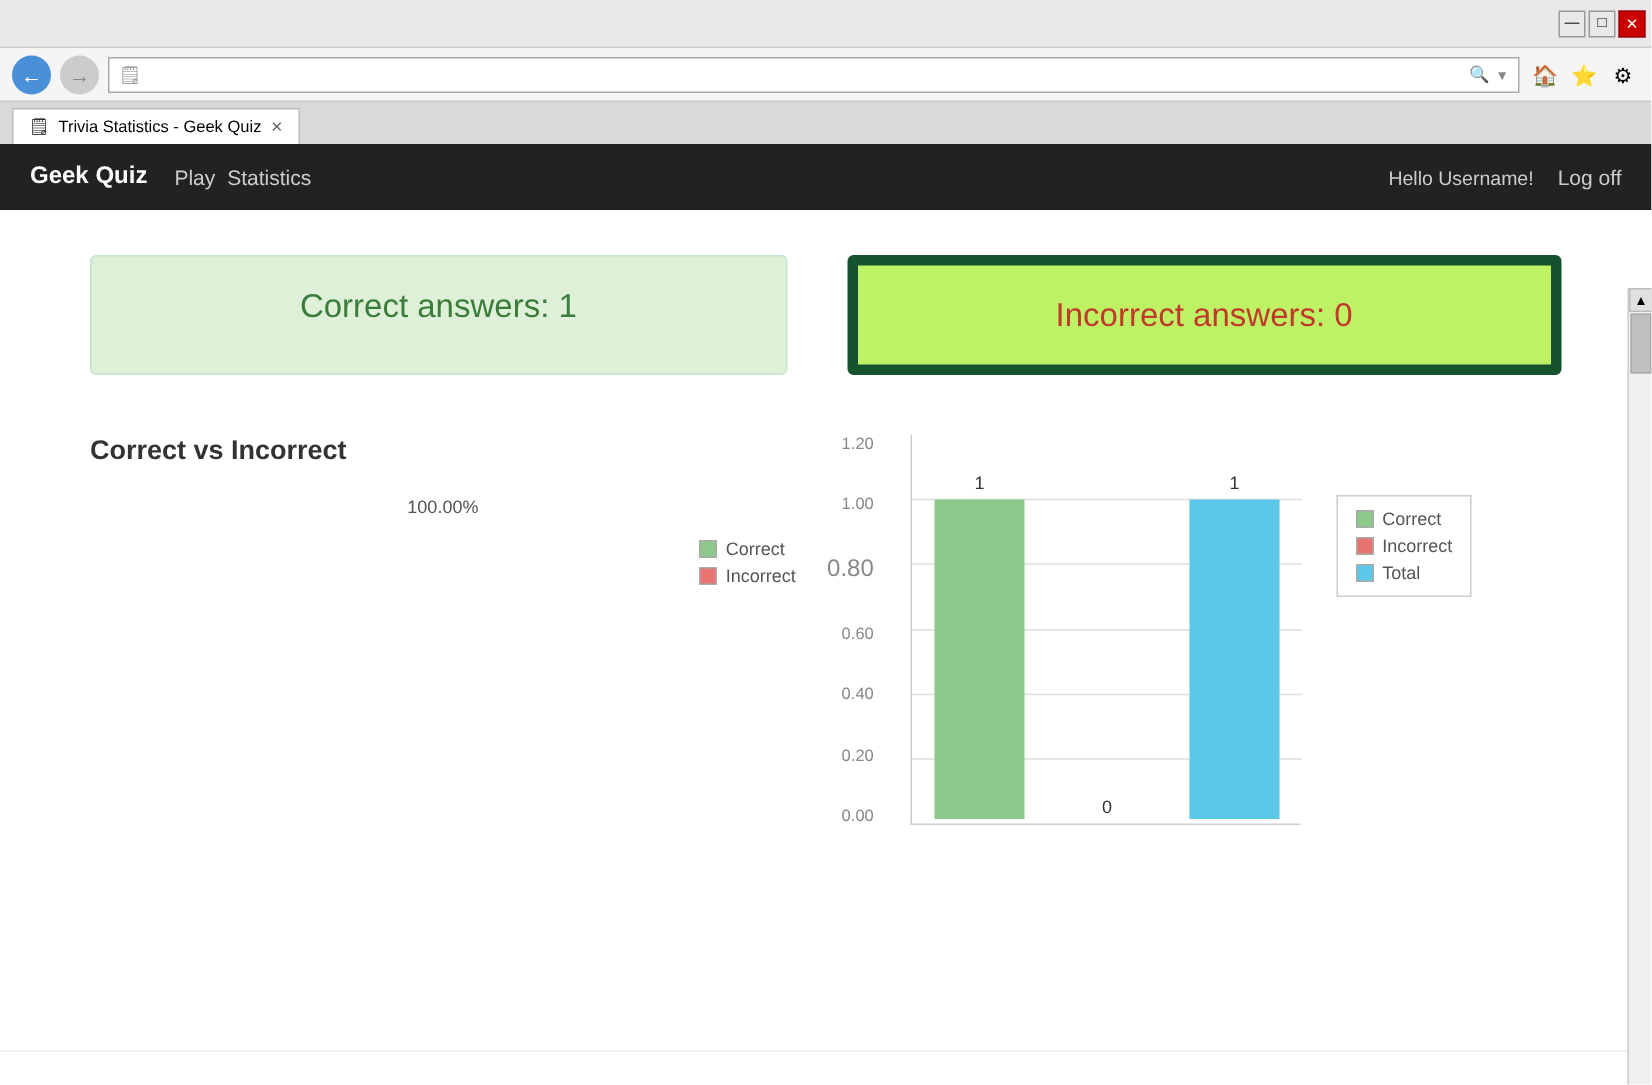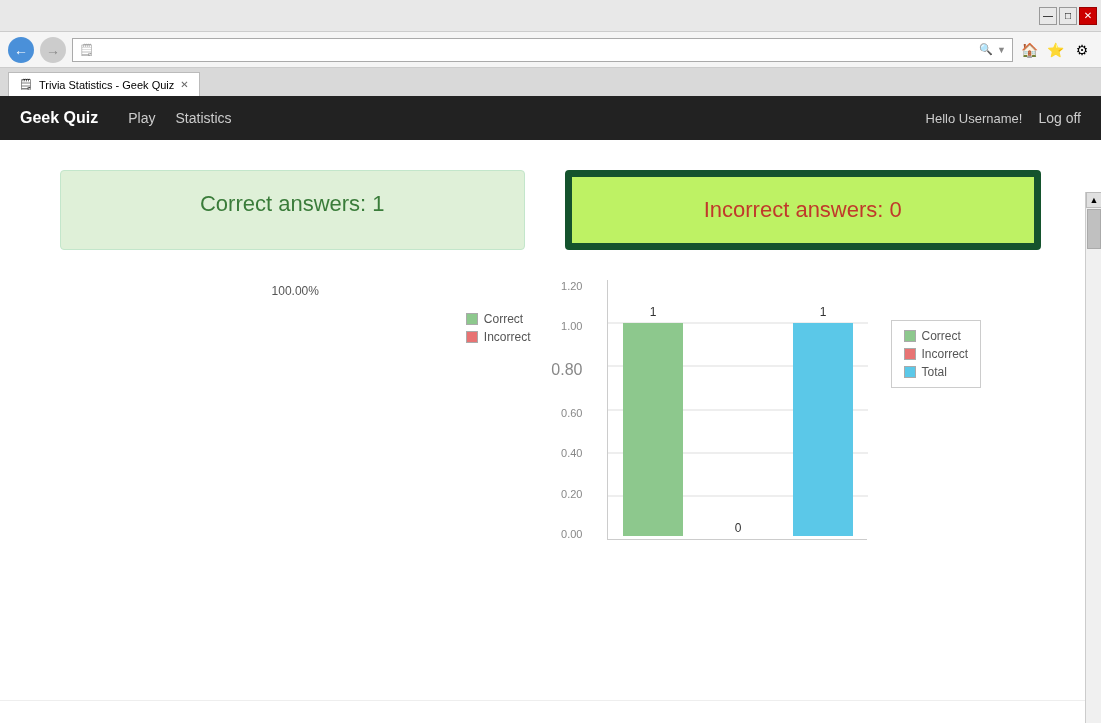--- a/index.html
+++ b/index.html
@@ -121,21 +121,21 @@
       margin: 1px;
     }
 
     
     .app-nav {
       background: #222;
       height: 44px;
       display: flex;
       align-items: center;
       padding: 0 20px;
-      gap: 20px;
+      gap: 8px;
     }
     .nav-brand {
       color: white;
       font-size: 16px;
       font-weight: bold;
       margin-right: 10px;
     }
     .nav-link {
       color: #ccc;
       font-size: 14px;
@@ -153,21 +153,21 @@
     .main-content {
       padding: 30px 60px;
       background: white;
       min-height: 560px;
     }
 
     
     .stats-cards {
       display: flex;
       gap: 40px;
-      margin-bottom: 30px;
+      margin-bottom: 40px;
     }
     .stat-card {
       flex: 1;
       padding: 20px 30px;
       border-radius: 4px;
       text-align: center;
     }
     .stat-card.correct {
       background: #dff0d8;
       border: 1px solid #c3e6cb;
@@ -333,20 +333,21 @@
         <span class="stat-text">Correct answers: 1</span>
       </div>
       <div class="stat-card incorrect">
         <span class="stat-text">Incorrect answers: 0</span>
       </div>
     </div>
 
     <div class="charts-row">
 
       <div class="chart-section">
+        <h3 class="chart-title">Correct vs Incorrect</h3>
         <div class="pie-container">
           <div style="font-size:12px; color:#555; margin-top:4px;">100.00%</div>
 
           <div style="display:flex; flex-direction:column; gap:4px; margin-top:14px; align-self:flex-end; margin-right:0;">
             <div class="legend-item">
               <div class="legend-dot" style="background:#8dc88d;"></div>
               <span>Correct</span>
             </div>
             <div class="legend-item">
               <div class="legend-dot" style="background:#e87373;"></div>

